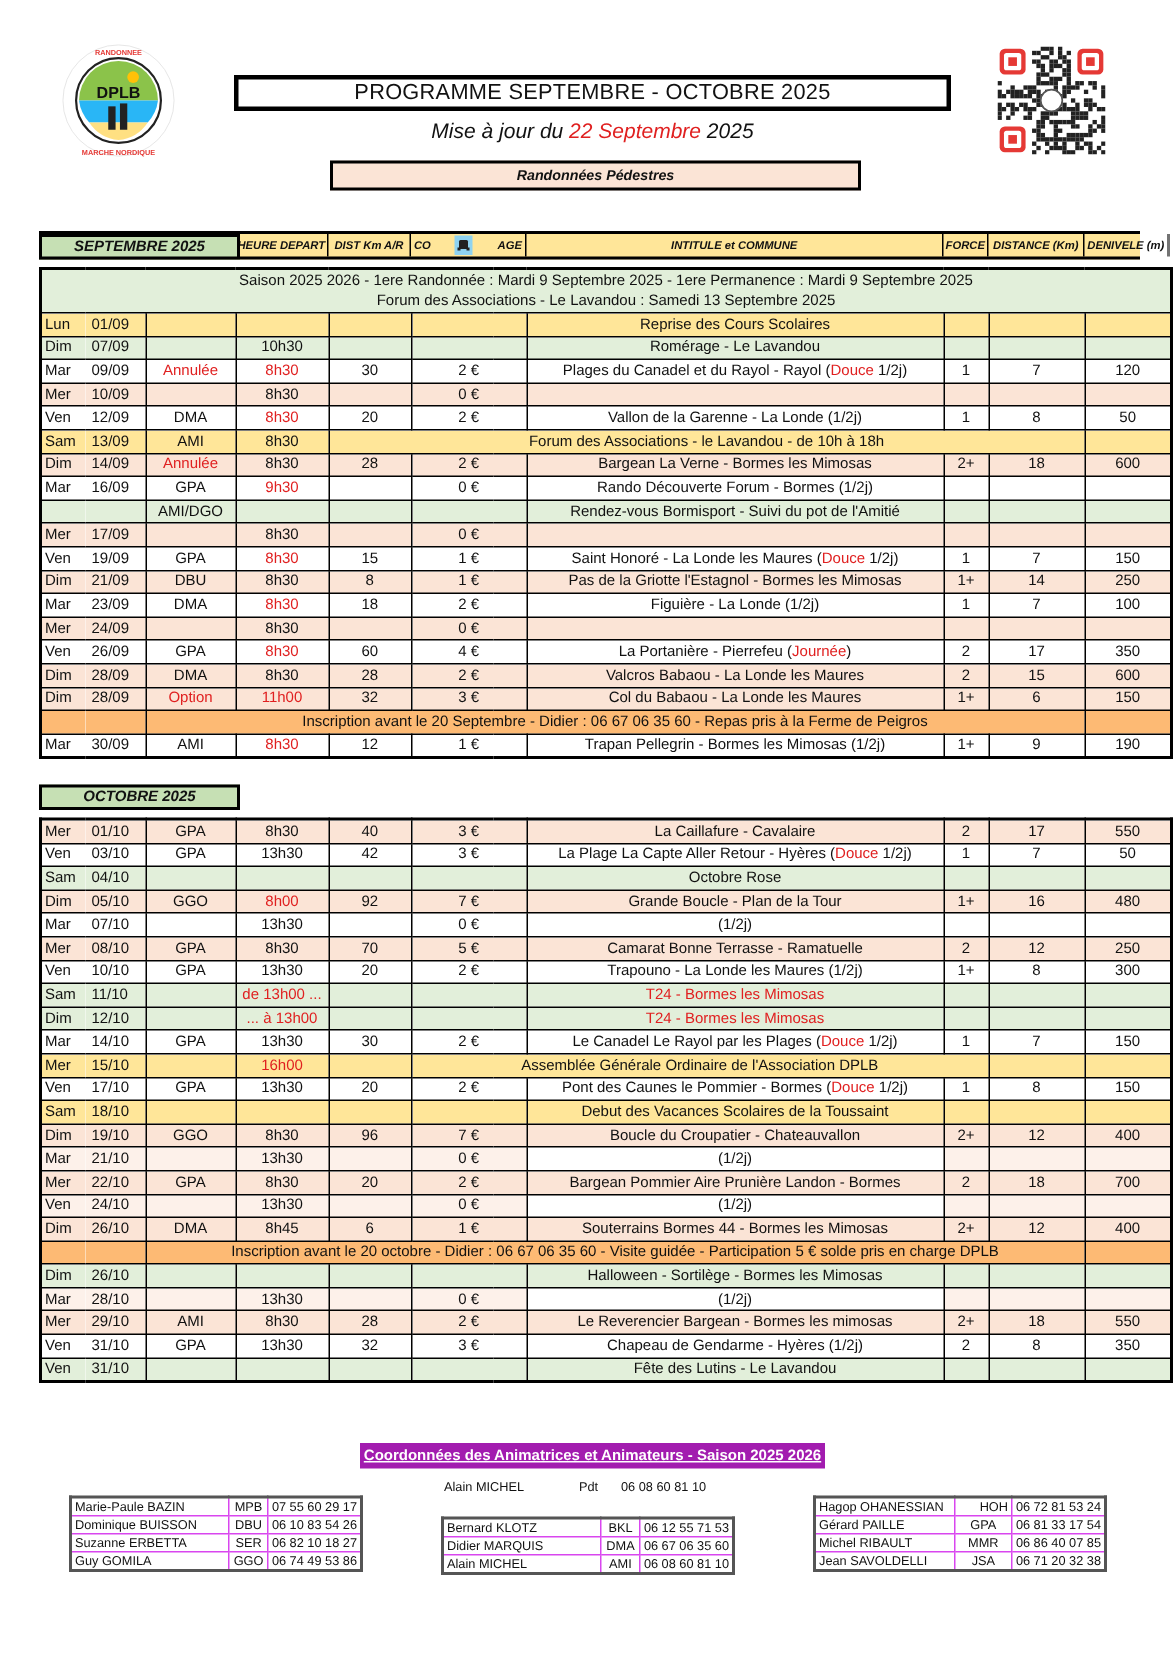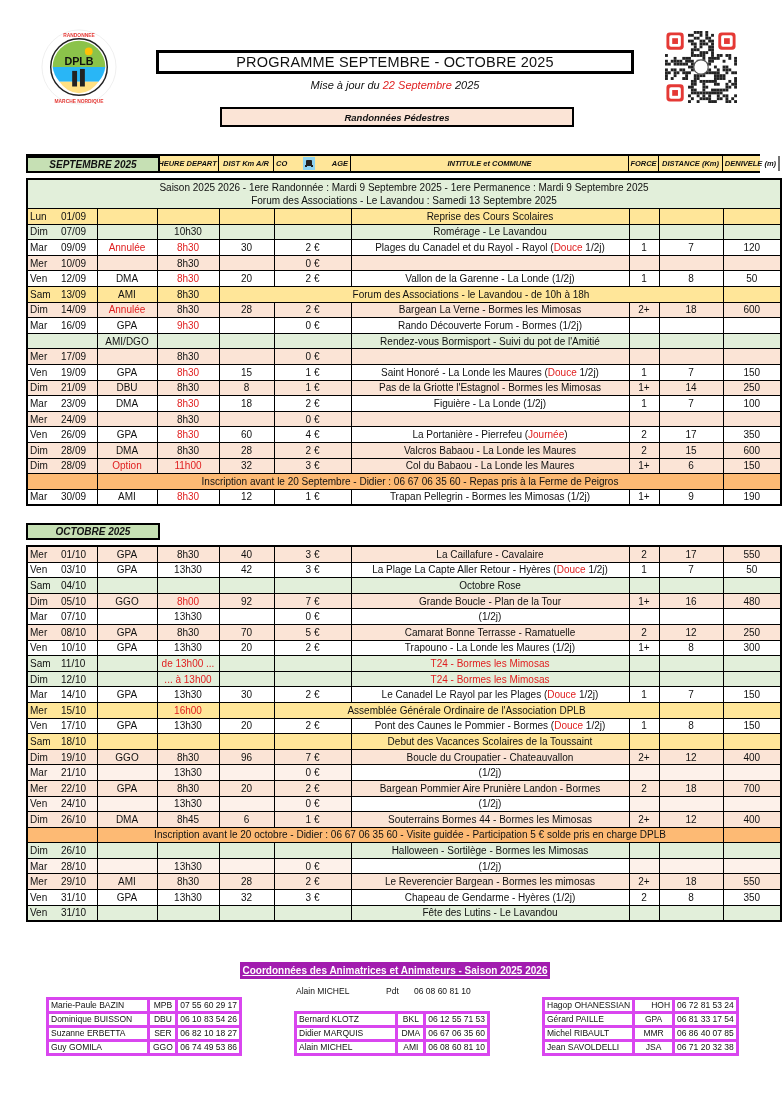--- a/index.html
+++ b/index.html
@@ -3,21 +3,21 @@
 <meta charset="utf-8">
 <style>
   html, body { margin: 0; padding: 0; background: #ffffff; }
   body { width: 784px; height: 1120px; position: relative; font-family: "Liberation Sans", sans-serif; color: #111; overflow: hidden; }
   .abs { position: absolute; }
 
   
   #logo { left: 40px; top: 28px; width: 78px; height: 78px; }
   
   #title-box { left: 156px; top: 50px; width: 478px; height: 24px; border: 3px solid #000; box-sizing: border-box; display: flex; align-items: center; justify-content: center; font-size: 14.5px; letter-spacing: 0.2px; }
-  #update-line { left: 156px; top: 79px; width: 478px; text-align: center; font-size: 11px; font-style: italic; }
+  #update-line { left: 156px; top: 79px; width: 478px; text-align: center; font-size: 14px; font-style: italic; }
   #update-line .red { color: #e02020; }
   #qr { left: 665px; top: 31px; width: 72px; height: 72px; }
 
   #subtitle-box { left: 220px; top: 107px; width: 354px; height: 20px; border: 2.5px solid #000; background: #fbe4d6; box-sizing: border-box; display: flex; align-items: center; justify-content: center; font-size: 9.5px; font-style: italic; font-weight: bold; }
 
   
   #col-header { left: 26px; top: 135px; width: 734px; height: 15px; display: grid; background: #ffe699; border-top: 2px solid #000; border-bottom: 2px solid #000; box-sizing: content-box; }
   #col-header > div { font-size: 7.5px; font-style: italic; font-weight: bold; display: flex; align-items: center; justify-content: center; border-left: 1.5px solid #000; white-space: nowrap; overflow: hidden; }
   #col-header > div:first-child { border-left: 2px solid #000; }
   #col-header > div:last-child { border-right: 2px solid #737373; }
@@ -42,21 +42,21 @@
   .bg-yellow { background: #ffe699; }
   .bg-green { background: #e2efda; }
   .bg-blue { background: #fdba74; }
   td.cw { background: #ffffff !important; }
 
   
   #contacts-title { left: 240px; top: 962px; width: 310px; height: 17px; background: #a21caf; color: #fff; font-size: 10px; font-weight: bold; display: flex; align-items: center; justify-content: center; text-decoration: underline; }
   #president { left: 296px; top: 986px; width: 200px; display: flex; font-size: 8.5px; }
   #president span { display: inline-block; }
   .ctable { position: absolute; border-collapse: collapse; border: 2px solid #555; font-size: 8.5px; }
-  .ctable td { border: 3px solid #d946ef; height: 11px; padding: 0 2px; white-space: nowrap; line-height: 11px; }
+  .ctable td { border: 1px solid #d946ef; height: 11px; padding: 0 2px; white-space: nowrap; line-height: 11px; }
   .ctable td.code { text-align: center; }
   .ctable td.tel { text-align: center; }
 </style>
 </head>
 <body>
 
 <svg id="logo" class="abs" viewBox="0 0 80 80">
   <circle cx="40" cy="40" r="38" fill="#fff" stroke="#ddd" stroke-width="0.5"></circle>
   <circle cx="40" cy="40" r="29" fill="#fff" stroke="#222" stroke-width="1.5"></circle>
   <path d="M13 40 A27 27 0 0 1 67 40 Z" fill="#8bc34a"></path>

